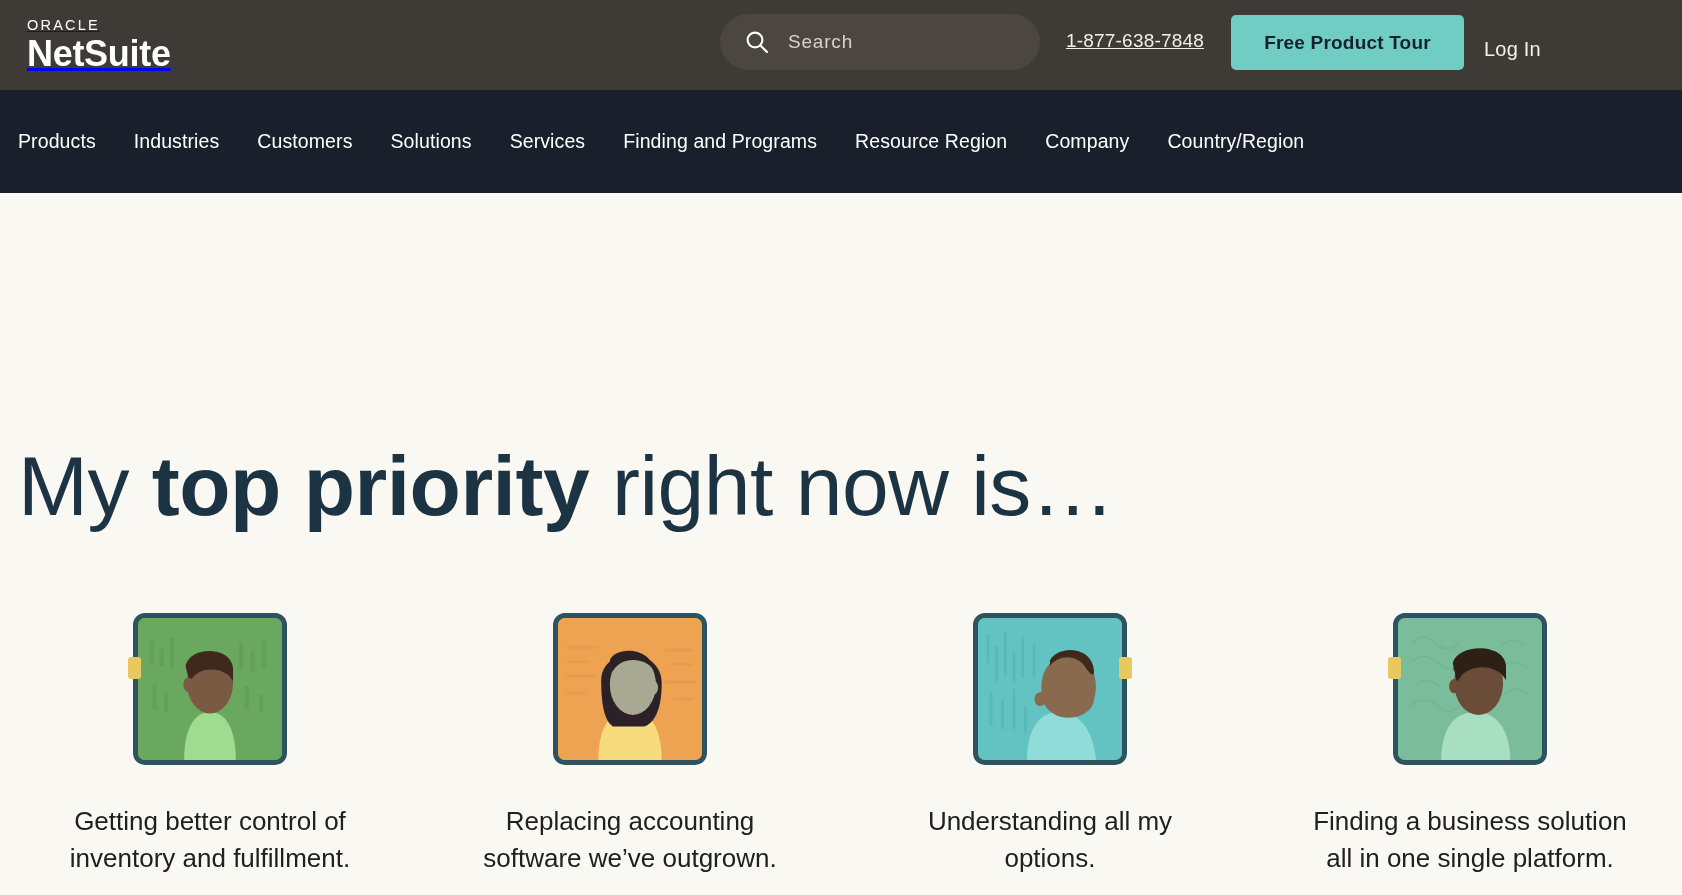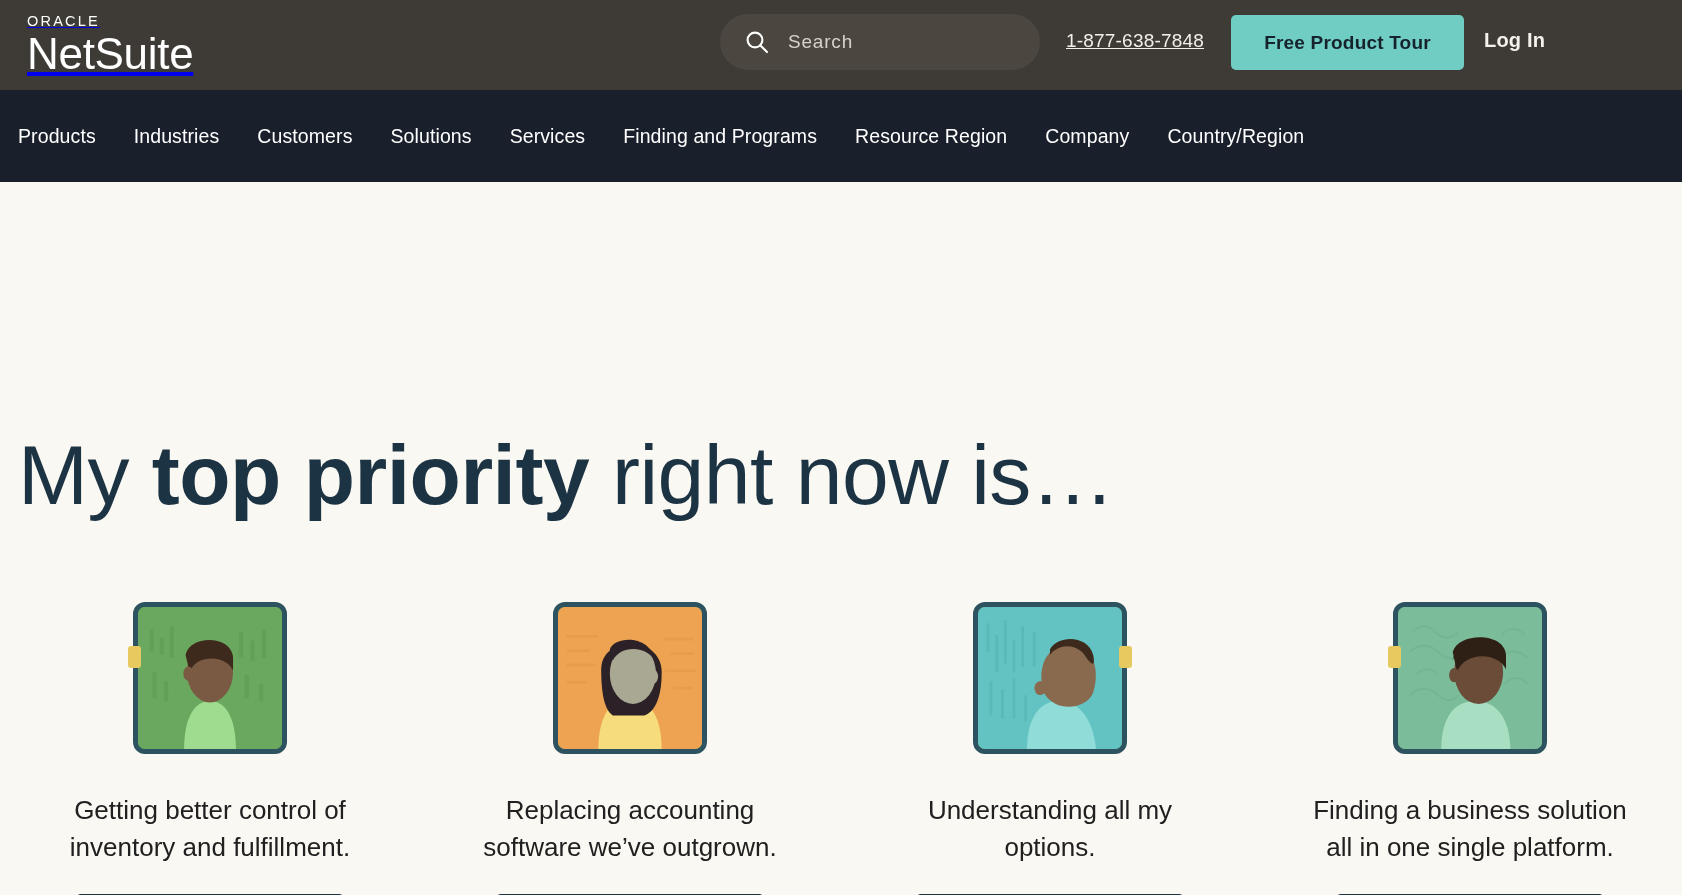--- a/index.html
+++ b/index.html
@@ -28,22 +28,22 @@
   }
   .logo-oracle{
     color:#ffffff;
     font-size:14.5px;
     letter-spacing:2.2px;
     font-weight:400;
     margin-bottom:3px;
   }
   .logo-netsuite{
     color:#ffffff;
-    font-size:44px;
-    font-weight:400;
+    font-size:36px;
+    font-weight:700;
     letter-spacing:-0.3px;
   }
 
   .search-pill{
     position:absolute;
     left:720px;
     top:14px;
     width:320px;
     height:56px;
     border-radius:28px;
@@ -88,32 +88,31 @@
     font-size:19px;
     font-weight:bold;
     letter-spacing:0.2px;
     cursor:pointer;
     font-family:"Liberation Sans", sans-serif;
   }
 
   .login{
     position:absolute;
     left:1484px;
-    top:29px;
+    top:38px;
     color:#f4f1ec;
     font-size:20px;
     letter-spacing:0.2px;
     cursor:pointer;
     text-decoration:none;
-    font-weight:bold;
   }
 
   
   .navbar{
-    height:92px;
+    height:103px;
     background:#1a202b;
     display:flex;
     align-items:center;
     padding-left:18px;
     gap:0;
   }
   .nav-item{
     color:#ffffff;
     font-size:19.5px;
     letter-spacing:0.1px;

